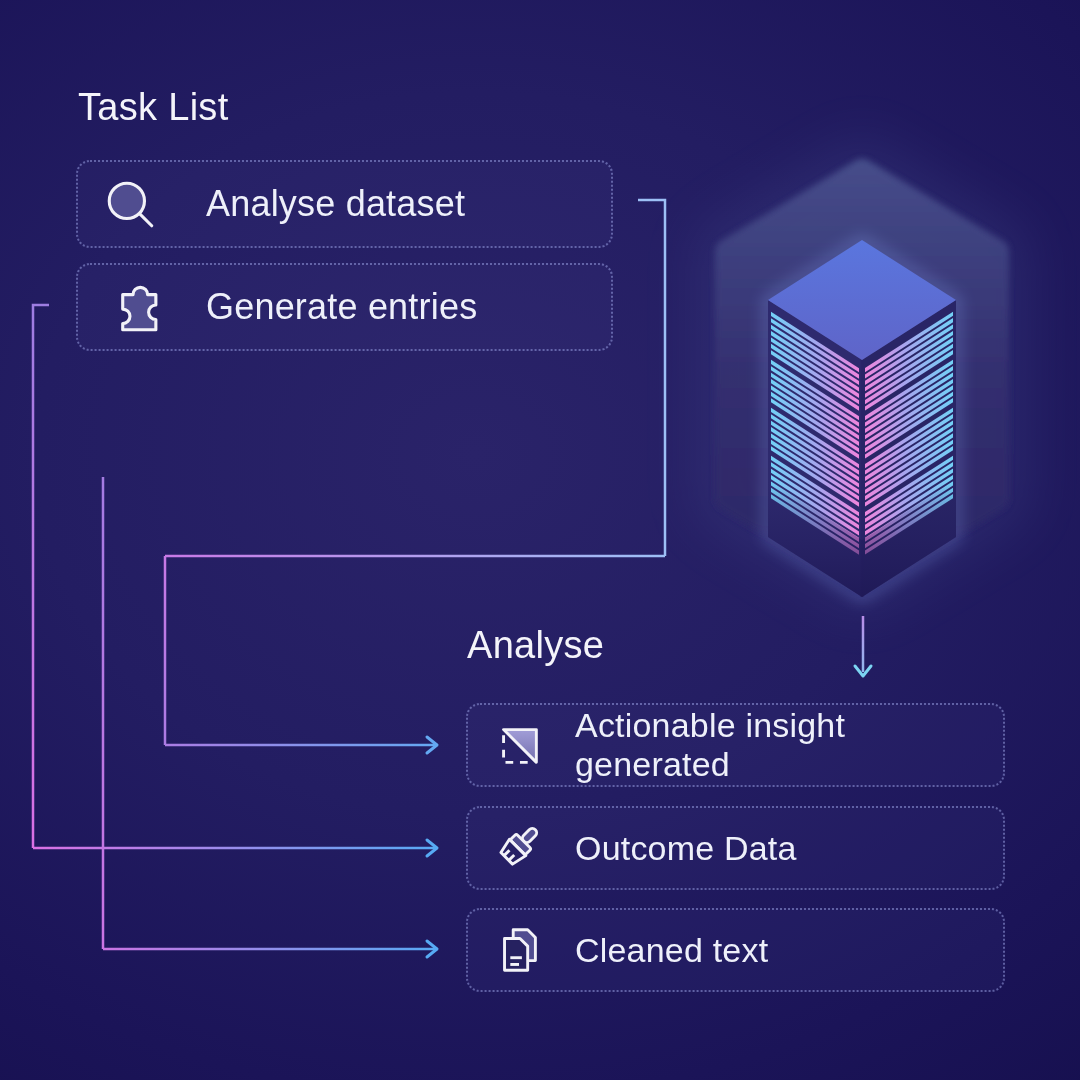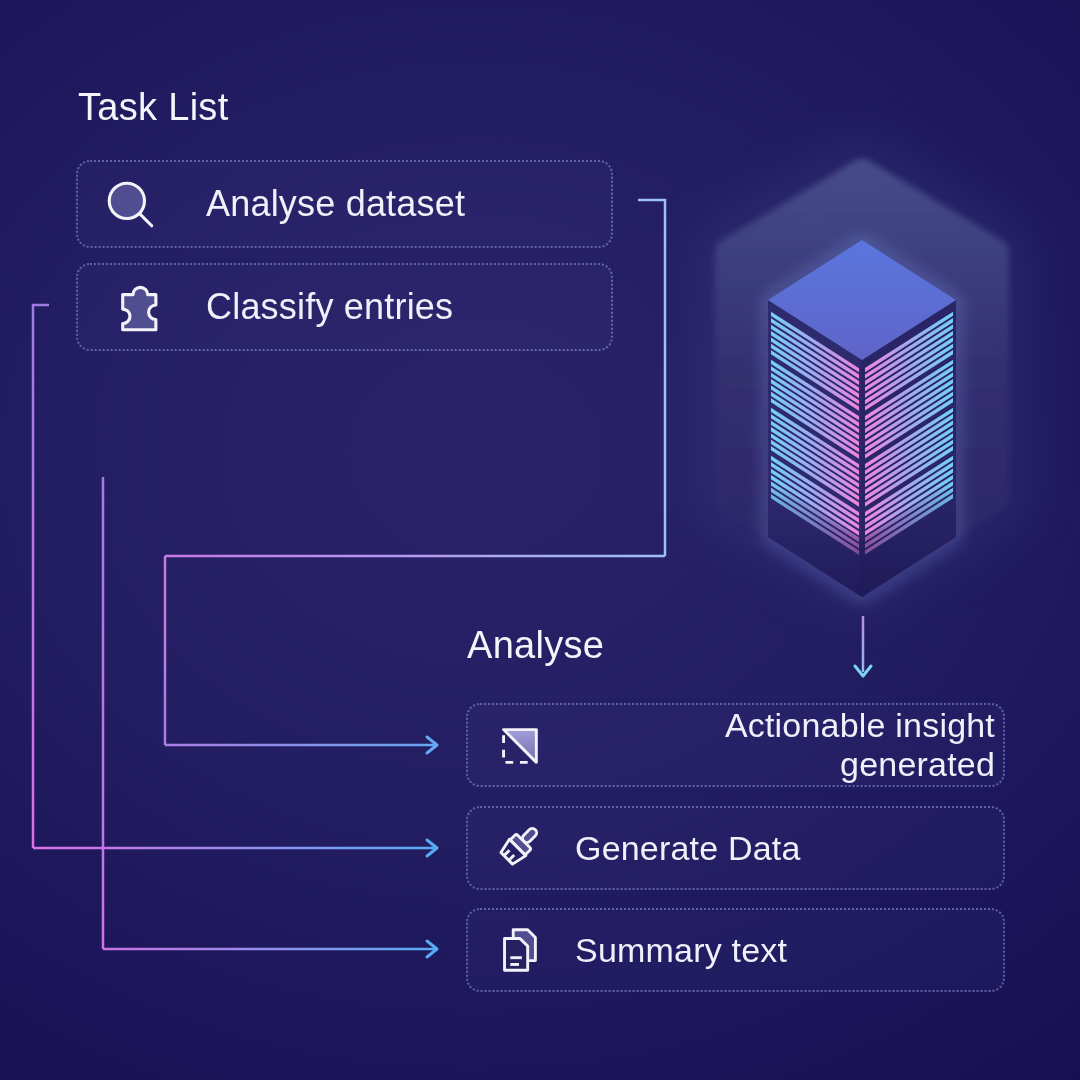--- a/index.html
+++ b/index.html
@@ -14,21 +14,21 @@
     position:absolute;font-size:38px;font-weight:500;letter-spacing:.3px;color:#f4f4fa;
   }
   #task-heading{left:78px;top:86px;}
   #outcome-heading{left:467px;top:624px;}
   .itembox{
     position:absolute;display:flex;align-items:center;box-sizing:border-box;
     border:2px dotted rgba(154,162,226,.52);border-radius:14px;
     background:rgba(130,142,235,.045);
   }
   .taskbox{left:76px;width:537px;height:88px;padding-left:24px;align-items:center;}
-  .outbox{left:466px;width:539px;height:84px;padding-left:24px;text-align:right;}
+  .outbox{left:466px;width:539px;height:84px;padding-left:24px;}
   #task-1{top:160px;} #task-2{top:263px;} #task-3{top:365px;}
   #out-1{top:703px;} #out-2{top:806px;} #out-3{top:908px;}
   .icon{flex:0 0 auto;display:block;}
   .taskbox .icon{margin-right:46px;}
   .outbox .icon{margin-right:29px;}
   .item-label{
     font-size:36px;font-weight:400;color:#eef0fa;letter-spacing:.2px;line-height:1.0;
   }
   .outbox .item-label{font-size:34px;line-height:39px;max-width:420px;}
   .taskbox .item-label{font-size:36px;}
@@ -182,21 +182,21 @@
       <circle cx="24" cy="25" r="17" fill="#504d90" stroke="#f2f2f8" stroke-width="3"></circle>
       <line x1="36.5" y1="37.5" x2="48" y2="49" stroke="#f2f2f8" stroke-width="3" stroke-linecap="round"></line>
     </svg>
     <span class="item-label">Analyse dataset</span>
   </div>
 
   <div class="itembox taskbox" id="task-2">
     <svg class="icon" width="58" height="58" viewBox="0 0 56 56">
       <path d="M20 16 H30 A7 7 0 1 1 44 16 H52 V26 A7 7 0 0 0 52 40 V50 H20 V44 A7 7 0 0 0 20 30 Z" fill="#504d90" stroke="#f2f2f8" stroke-width="3" stroke-linejoin="round"></path>
     </svg>
-    <span class="item-label">Classify entries</span>
+    <span class="item-label">Generate entries</span>
   </div>
 
 
   <div class="heading" id="outcome-heading">Analyse</div>
 
   <div class="itembox outbox" id="out-1">
     <svg class="icon" width="54" height="54" viewBox="0 0 56 56">
       <defs>
         <linearGradient id="gTri" x1="0" y1="0" x2="0" y2="1">
           <stop offset="0" stop-color="#a29ed8"></stop>
@@ -212,26 +212,26 @@
   <div class="itembox outbox" id="out-2">
     <svg class="icon" width="54" height="54" viewBox="0 0 56 56">
       <g transform="rotate(45 28 26)">
         <rect x="23.5" y="2" width="9" height="17" rx="4.5" fill="#504d90" stroke="#f2f2f8" stroke-width="3"></rect>
         <rect x="17" y="19" width="22" height="9" rx="2" fill="#504d90" stroke="#f2f2f8" stroke-width="3"></rect>
         <path d="M16 28 L40 28 L36.5 44 L19.5 44 Z" fill="none" stroke="#f2f2f8" stroke-width="3" stroke-linejoin="round"></path>
         <line x1="24" y1="36" x2="24" y2="44" stroke="#f2f2f8" stroke-width="3"></line>
         <line x1="31" y1="36" x2="31" y2="44" stroke="#f2f2f8" stroke-width="3"></line>
       </g>
     </svg>
-    <span class="item-label">Generate Data</span>
+    <span class="item-label">Outcome Data</span>
   </div>
 
   <div class="itembox outbox" id="out-3">
     <svg class="icon" width="54" height="54" viewBox="0 0 56 56">
       <path d="M22 7 H37 L45 15 V39 H22 Z" fill="#504d90" stroke="#f2f2f8" stroke-width="3" stroke-linejoin="round"></path>
       <path d="M13 16 H29 L37 24 V49 H13 Z" fill="#262160" stroke="#f2f2f8" stroke-width="3" stroke-linejoin="round"></path>
       <line x1="19" y1="36" x2="31" y2="36" stroke="#f2f2f8" stroke-width="3"></line>
       <line x1="19" y1="43" x2="28" y2="43" stroke="#f2f2f8" stroke-width="3"></line>
     </svg>
-    <span class="item-label">Summary text</span>
+    <span class="item-label">Cleaned text</span>
   </div>
 
 </div>
 
 </body></html>

